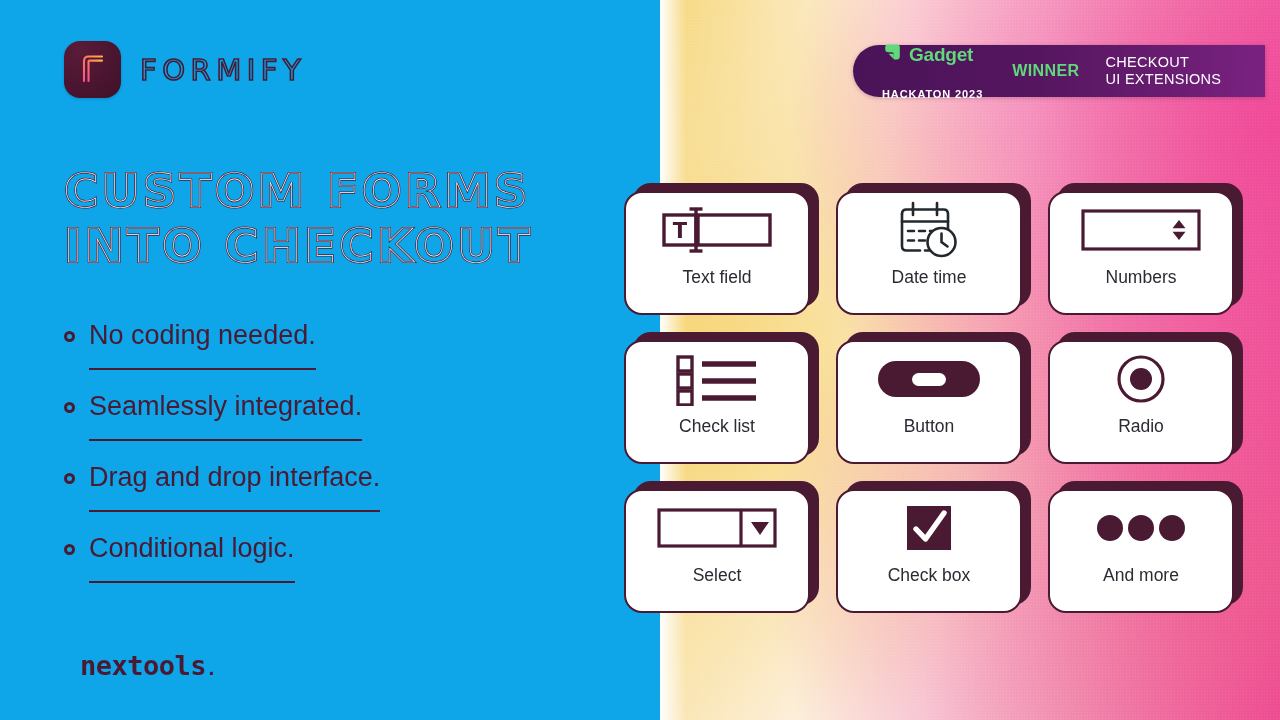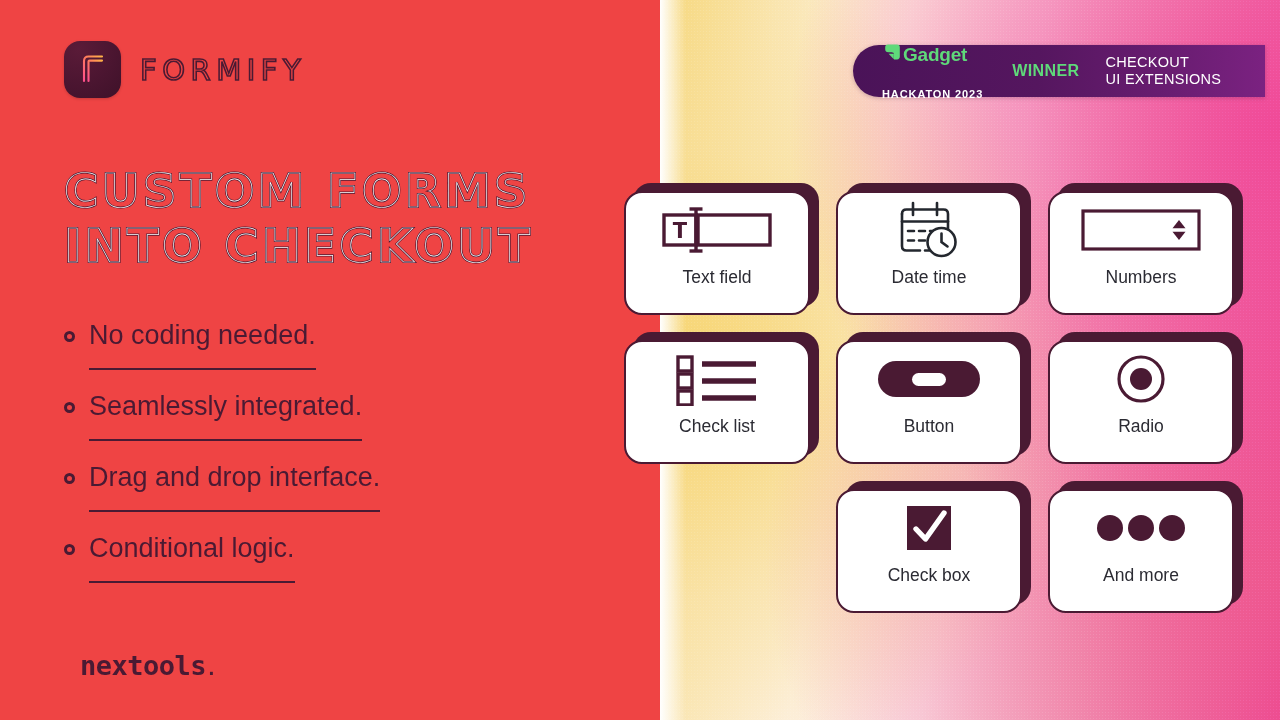--- a/index.html
+++ b/index.html
@@ -2,21 +2,21 @@
 <html><head>
 <meta charset="utf-8">
 <style>
   html,body{margin:0;padding:0;}
   body{
     width:1280px;height:720px;overflow:hidden;
     background:#ffffff;
     font-family:"Liberation Sans", sans-serif;
     position:relative;
   }
-  .slide{position:absolute;inset:0;width:1280px;height:720px;overflow:hidden;background:#ef4444;}
+  .slide{position:absolute;inset:0;width:1280px;height:720px;overflow:hidden;background:#0ea5e9;}
 
   
   .gradient-panel{
     position:absolute;left:660px;top:0;width:620px;height:720px;
     background:
       radial-gradient(120% 95% at 100% 18%, rgba(240,70,150,.92) 0%, rgba(240,70,150,.45) 38%, rgba(240,70,150,0) 66%),
       radial-gradient(110% 80% at 96% 78%, rgba(238,90,140,.80) 0%, rgba(238,90,140,.30) 45%, rgba(238,90,140,0) 72%),
       radial-gradient(90% 70% at 2% 52%, rgba(247,212,110,.95) 0%, rgba(248,222,150,.55) 45%, rgba(252,240,205,0) 80%),
       linear-gradient(100deg,#f6d77a 0%,#fae6b2 16%,#fdf1e2 34%,#fadfe4 52%,#f3a8c2 72%,#ef5fa2 92%,#ed3f95 100%);
   }
@@ -93,21 +93,21 @@
 
   
   .badge{
     position:absolute;left:853px;top:45px;width:412px;height:52px;
     border-radius:26px 0 0 26px;
     background:linear-gradient(92deg,#4a1358 0%,#55165f 45%,#6a1d72 78%,#7b2281 100%);
     display:flex;align-items:center;z-index:5;
     box-shadow:0 1px 4px rgba(60,10,60,.25);
   }
   .badge-gadget{display:flex;flex-direction:column;margin-left:29px;}
-  .badge-gadget-top{display:flex;align-items:center;gap:0;}
+  .badge-gadget-top{display:flex;align-items:center;gap:6px;}
   .gadget-name{
     color:#5fd97a;font-size:19px;font-weight:700;letter-spacing:-.2px;line-height:19px;
   }
   .gadget-sub{
     color:#ffffff;font-size:11px;font-weight:700;letter-spacing:.9px;margin-top:21px;line-height:12px;
   }
   .badge-winner{
     color:#5fd97a;font-size:16px;font-weight:700;letter-spacing:.4px;margin-left:29px;
   }
   .badge-cat{
@@ -331,20 +331,33 @@
         <div class="icon-wrap">
           <svg width="56" height="56" viewBox="0 0 56 56" aria-hidden="true">
             <circle cx="28" cy="28" r="22" fill="none" stroke="#4a1a33" stroke-width="3.2"></circle>
             <circle cx="28" cy="28" r="11" fill="#4a1a33"></circle>
           </svg>
         </div>
         <div class="card-label">Radio</div>
       </div>
     </div>
 
+    <div class="card c6">
+      <div class="shadow"></div>
+      <div class="face">
+        <div class="icon-wrap">
+          <svg width="122" height="42" viewBox="0 0 122 42" aria-hidden="true">
+            <rect x="3" y="3" width="116" height="36" fill="none" stroke="#4a1a33" stroke-width="3.2"></rect>
+            <line x1="85" y1="3" x2="85" y2="39" stroke="#4a1a33" stroke-width="3.2"></line>
+            <polygon points="95,15 113,15 104,28" fill="#4a1a33"></polygon>
+          </svg>
+        </div>
+        <div class="card-label">Select</div>
+      </div>
+    </div>
 
     <div class="card c7">
       <div class="shadow"></div>
       <div class="face">
         <div class="icon-wrap">
           <svg width="52" height="52" viewBox="0 0 52 52" aria-hidden="true">
             <rect x="4" y="4" width="44" height="44" fill="#4a1a33"></rect>
             <path d="M13 27 L22.5 37 L41 11" fill="none" stroke="#ffffff" stroke-width="5.4" stroke-linecap="round" stroke-linejoin="round"></path>
           </svg>
         </div>

